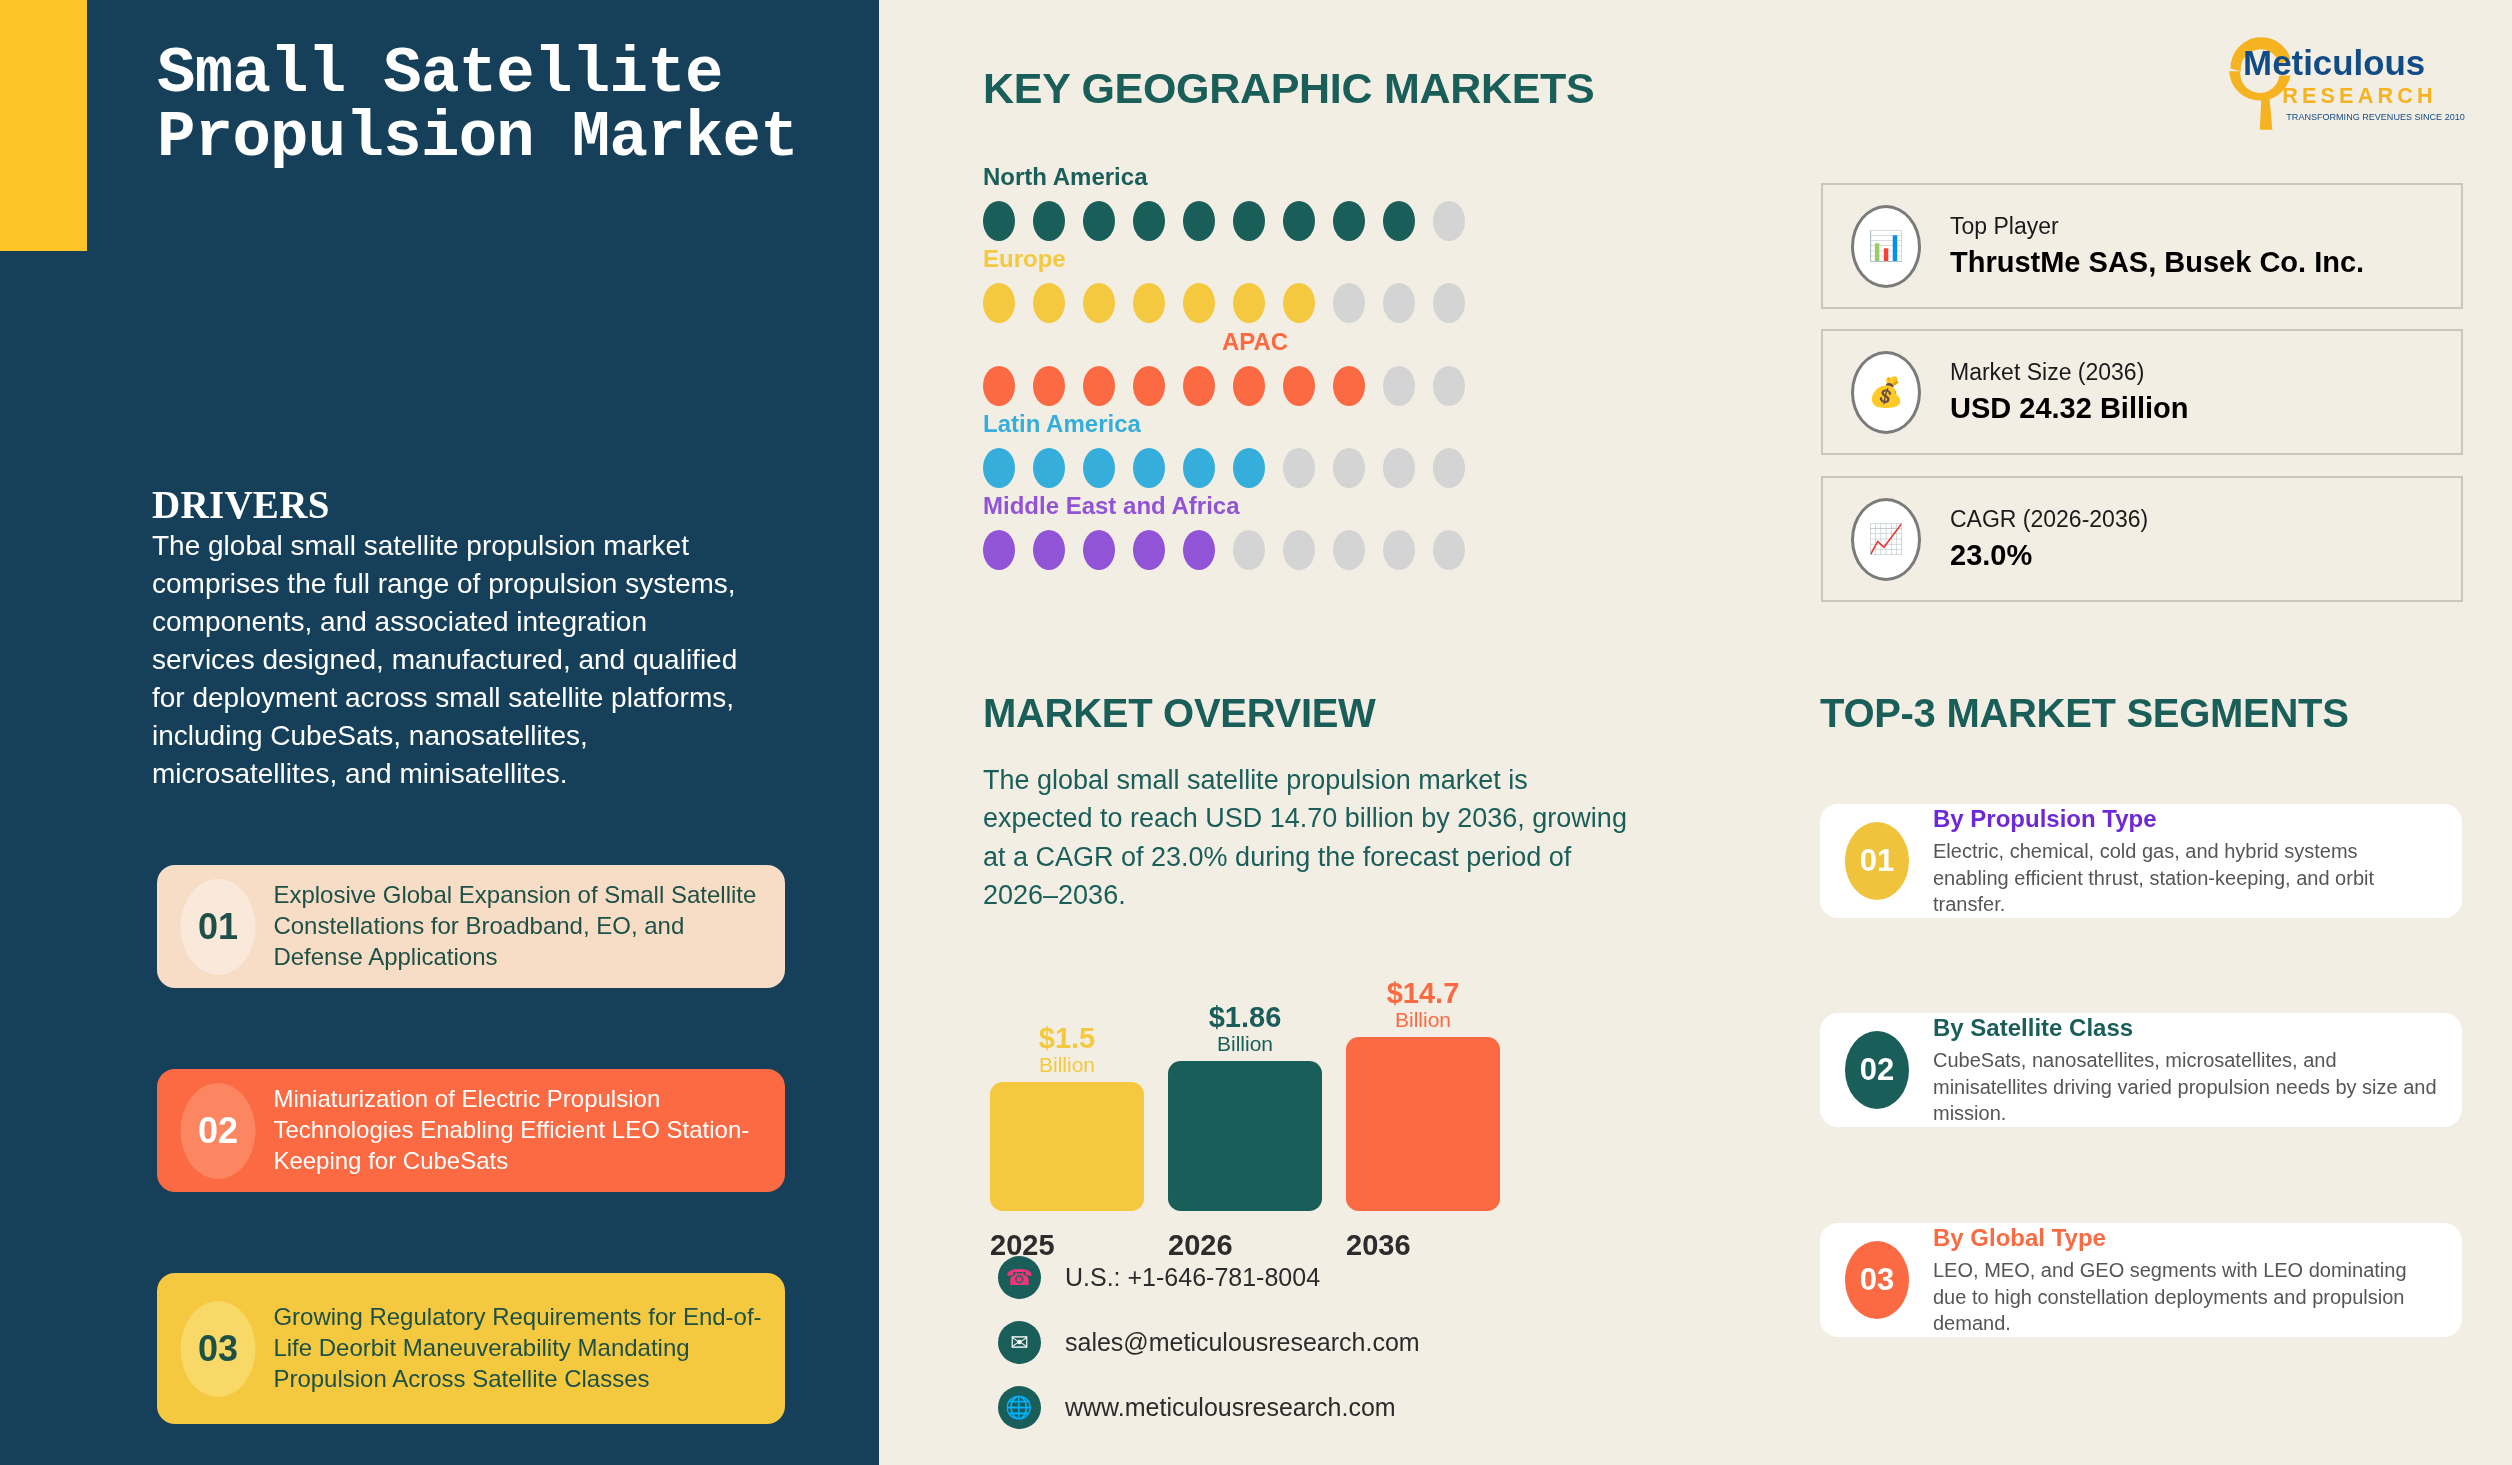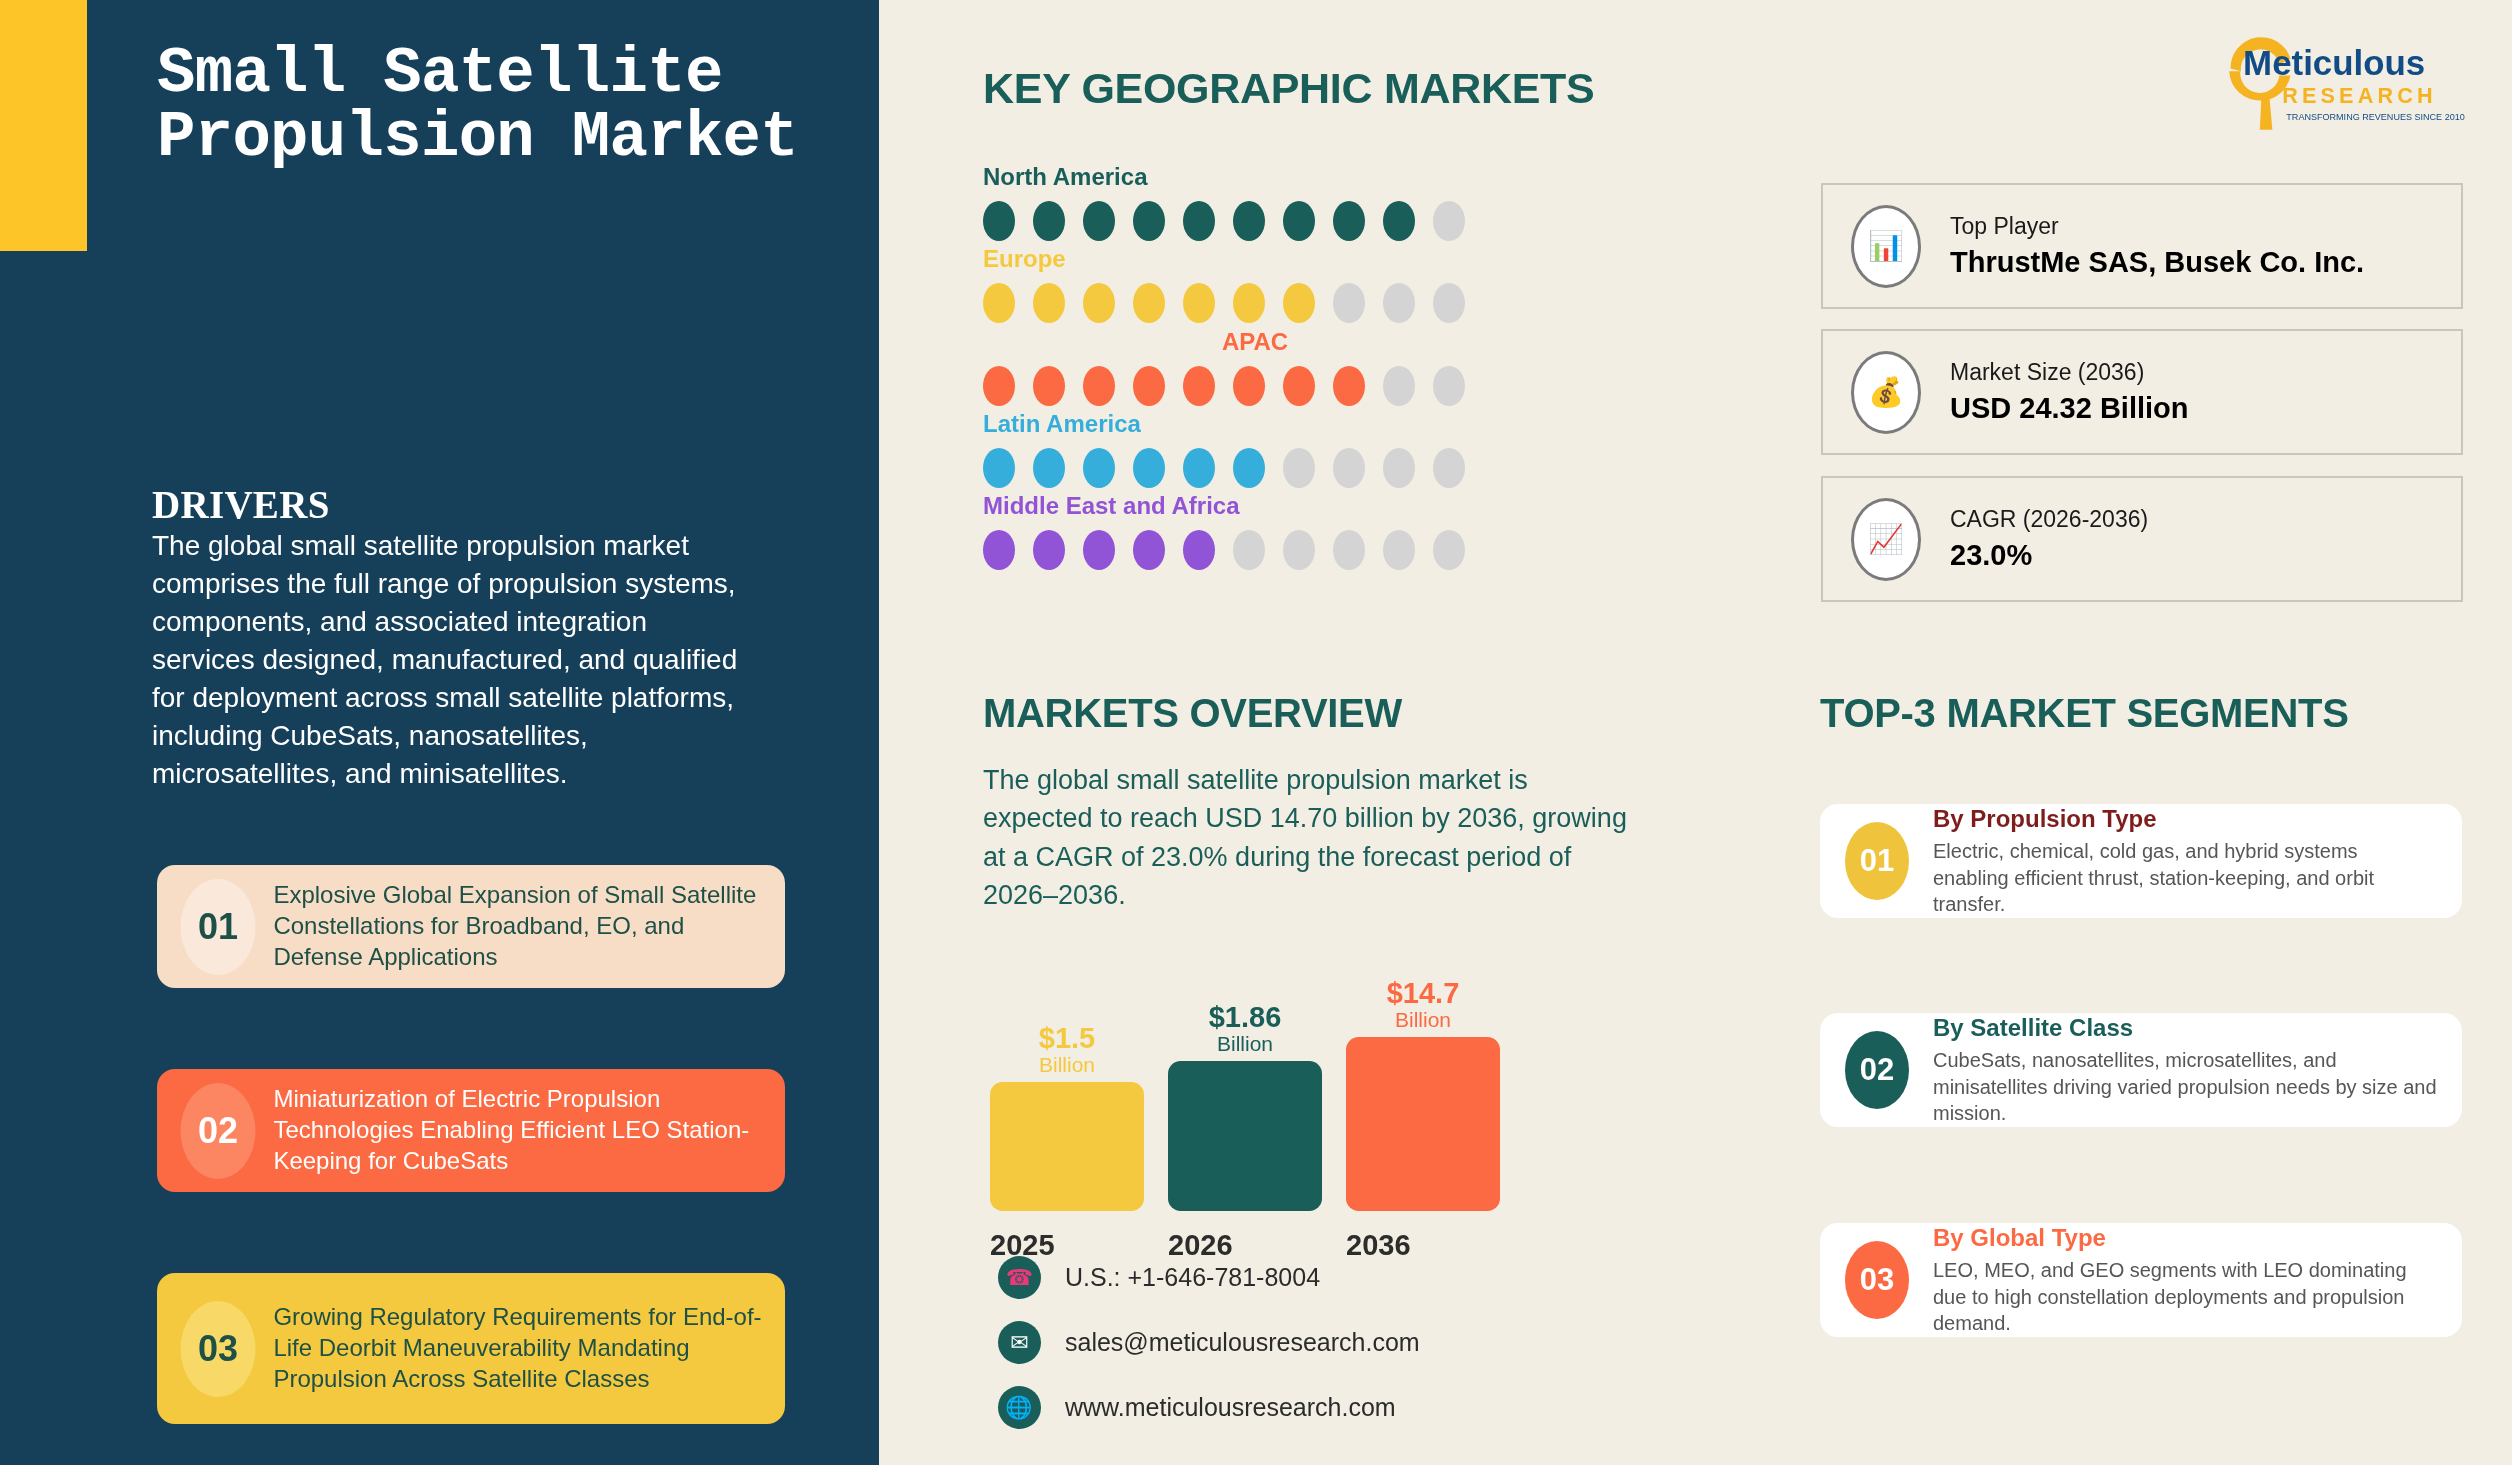--- a/index.html
+++ b/index.html
@@ -262,21 +262,21 @@
         <div class="geo-dot" style="background: rgb(146, 84, 214);"></div>
         <div class="geo-dot off"></div>
         <div class="geo-dot off"></div>
         <div class="geo-dot off"></div>
         <div class="geo-dot off"></div>
         <div class="geo-dot off"></div>
       </div>
     </div>
   </div>
 
-<div id="market-heading">MARKETS OVERVIEW</div>
+<div id="market-heading">MARKET OVERVIEW</div>
 <div id="market-body">The global small satellite propulsion market is expected to reach USD 14.70 billion by 2036, growing at a CAGR of 23.0% during the forecast period of 2026–2036.</div>
 
 <div id="chart">
     <div class="bar-col" style="left: 7px;">
       <div class="bar-value" style="color: rgb(245, 201, 63);">
         <span class="amt">$1.5</span>
         <span class="unit">Billion</span>
       </div>
       <div class="bar-rect" style="height: 129px; background: rgb(245, 201, 63);"></div>
       <div class="bar-year">2025</div>
@@ -344,21 +344,21 @@
     <div class="stat-label">CAGR (2026-2036)</div>
     <div class="stat-value">23.0%</div>
   </div>
 </div>
 
 <div id="segments-heading">TOP-3 MARKET SEGMENTS</div>
 
 <div class="segment-card" id="segment-card-1">
   <div class="seg-num-circle" style="background: rgb(240, 195, 60);">01</div>
   <div class="seg-texts">
-    <div class="seg-title" style="color: #7f1d1d;">By Propulsion Type</div>
+    <div class="seg-title" style="color: #6d28d9;">By Propulsion Type</div>
     <div class="seg-desc">Electric, chemical, cold gas, and hybrid systems enabling efficient thrust, station-keeping, and orbit transfer.</div>
   </div>
 </div>
 <div class="segment-card" id="segment-card-2">
   <div class="seg-num-circle" style="background: rgb(26, 94, 90);">02</div>
   <div class="seg-texts">
     <div class="seg-title" style="color: rgb(26, 94, 90);">By Satellite Class</div>
     <div class="seg-desc">CubeSats, nanosatellites, microsatellites, and minisatellites driving varied propulsion needs by size and mission.</div>
   </div>
 </div>

